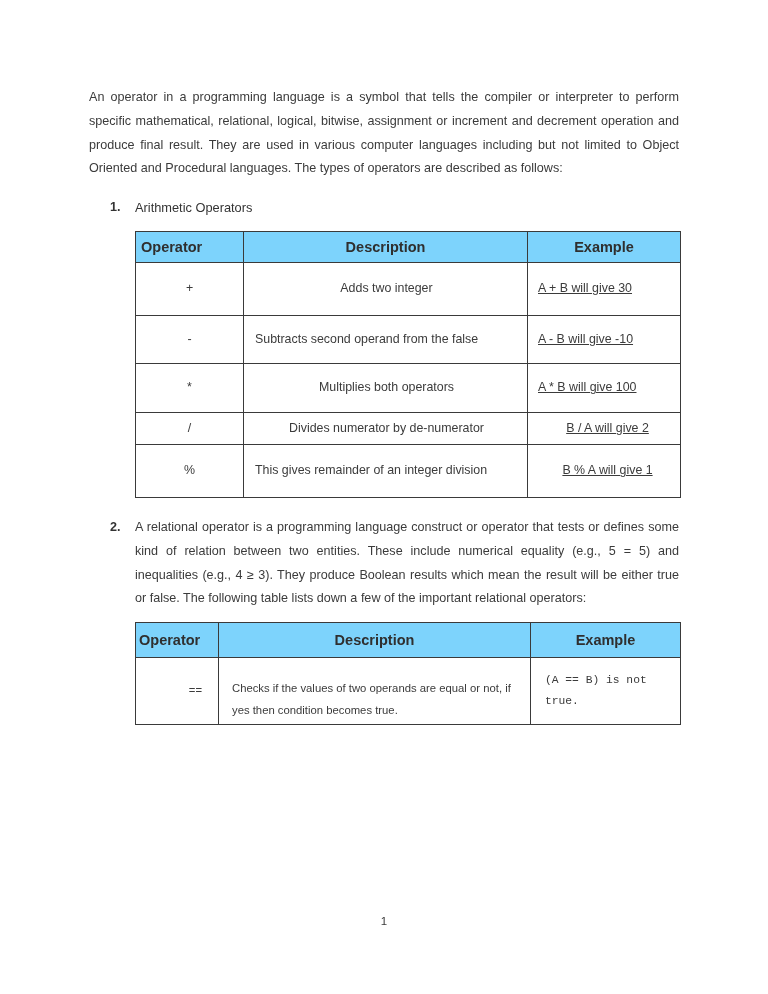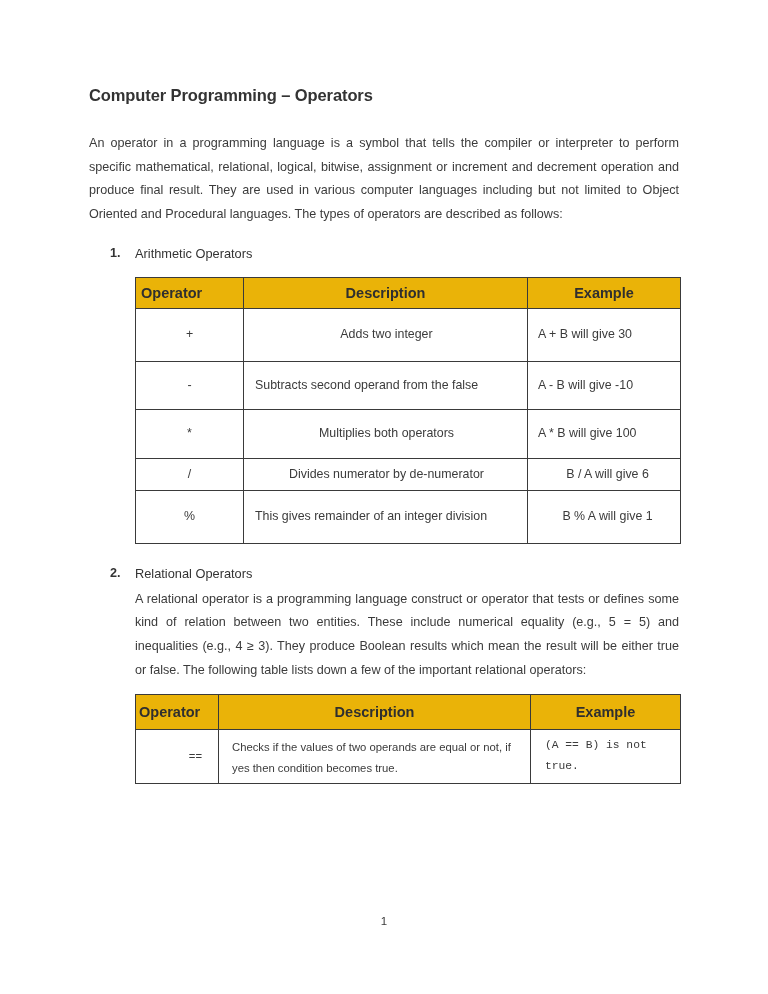--- a/index.html
+++ b/index.html
@@ -94,21 +94,21 @@
     margin-left: 0;
     table-layout: fixed;
     border: 1.4px solid #2e2e2e;
   }
   .op-table td, .op-table th {
     border: 1px solid #3a3a3a;
     padding: 0;
     vertical-align: middle;
   }
   .op-table thead th {
-    background: #eab308;
+    background: #7dd3fc;
     font-weight: bold;
     color: #2f2f2f;
     text-align: center;
     height: 31px;
     box-sizing: border-box;
   }
 
   
   #table-arithmetic { width: 545px; }
   #table-arithmetic colgroup col:nth-child(1) { width: 108px; }
@@ -128,20 +128,21 @@
   }
   #table-arithmetic td.cell-desc {
     text-align: justify;
     text-justify: inter-word;
     padding: 4px 9px 4px 11px;
   }
   #table-arithmetic td.cell-ex {
     text-align: justify;
     text-justify: inter-word;
     padding: 4px 3px 4px 10px;
+    text-decoration: underline;
   }
   #table-arithmetic td.cell-ex.single,
   #table-arithmetic td.cell-desc.single {
     text-align: center;
     text-justify: auto;
   }
 
   
   #table-relational { width: 545px; }
   #table-relational colgroup col:nth-child(1) { width: 83px; }
@@ -155,21 +156,21 @@
     font-size: 11.3px;
     line-height: 21.5px;
     color: #3b3b3b;
   }
   #table-relational td.cell-op {
     text-align: right;
     padding-right: 16px;
   }
   #table-relational td.cell-desc {
     text-align: left;
-    padding: 7px 10px 3px 13px;
+    padding: 20px 10px 3px 13px;
   }
   #table-relational td.cell-ex {
     text-align: left;
     padding: 3px 5px 3px 14px;
     font-family: Liberation Mono, monospace;
   }
 
   .row-tall-1 { height: 53px; }
   .row-tall-2 { height: 48px; }
   .row-tall-3 { height: 49px; }
@@ -188,21 +189,20 @@
     color: #3b3b3b;
   }
 </style>
 </head>
 <body>
 
 <div class="page">
 
   <div class="content">
 
-    <h1 class="doc-title">Computer Programming – Operators</h1>
 
     <p class="para">An operator in a programming language is a symbol that tells the compiler or interpreter to perform specific mathematical, relational, logical, bitwise, assignment or increment and decrement operation and produce final result. They are used in various computer languages including but not limited to Object Oriented and Procedural languages. The types of operators are described as follows:</p>
 
     <ul class="list">
 
       <li class="list-item">
         <span class="list-marker">1.</span>
         <div class="list-heading">Arithmetic Operators</div>
 
         <table class="op-table" id="table-arithmetic">
@@ -230,34 +230,33 @@
               <td class="cell-ex">A - B will give -10</td>
             </tr>
             <tr class="row-tall-3">
               <td class="cell-op">*</td>
               <td class="cell-desc single">Multiplies both operators</td>
               <td class="cell-ex">A * B will give 100</td>
             </tr>
             <tr class="row-short">
               <td class="cell-op">/</td>
               <td class="cell-desc single">Divides numerator by de-numerator</td>
-              <td class="cell-ex single">B / A will give 6</td>
+              <td class="cell-ex single">B / A will give 2</td>
             </tr>
             <tr class="row-tall-4">
               <td class="cell-op">%</td>
               <td class="cell-desc">This gives remainder of an integer division</td>
               <td class="cell-ex single">B % A will give 1</td>
             </tr>
           </tbody>
         </table>
       </li>
 
       <li class="list-item" style="margin-top:18px;">
         <span class="list-marker">2.</span>
-        <div class="list-heading">Relational Operators</div>
         <p class="list-body">A relational operator is a programming language construct or operator that tests or defines some kind of relation between two entities. These include numerical equality (e.g., 5 = 5) and inequalities (e.g., 4 ≥ 3). They produce Boolean results which mean the result will be either true or false. The following table lists down a few of the important relational operators:</p>
 
         <table class="op-table" id="table-relational">
           <colgroup>
               <col>
               <col>
               <col>
             </colgroup>
           <thead>
             <tr>

